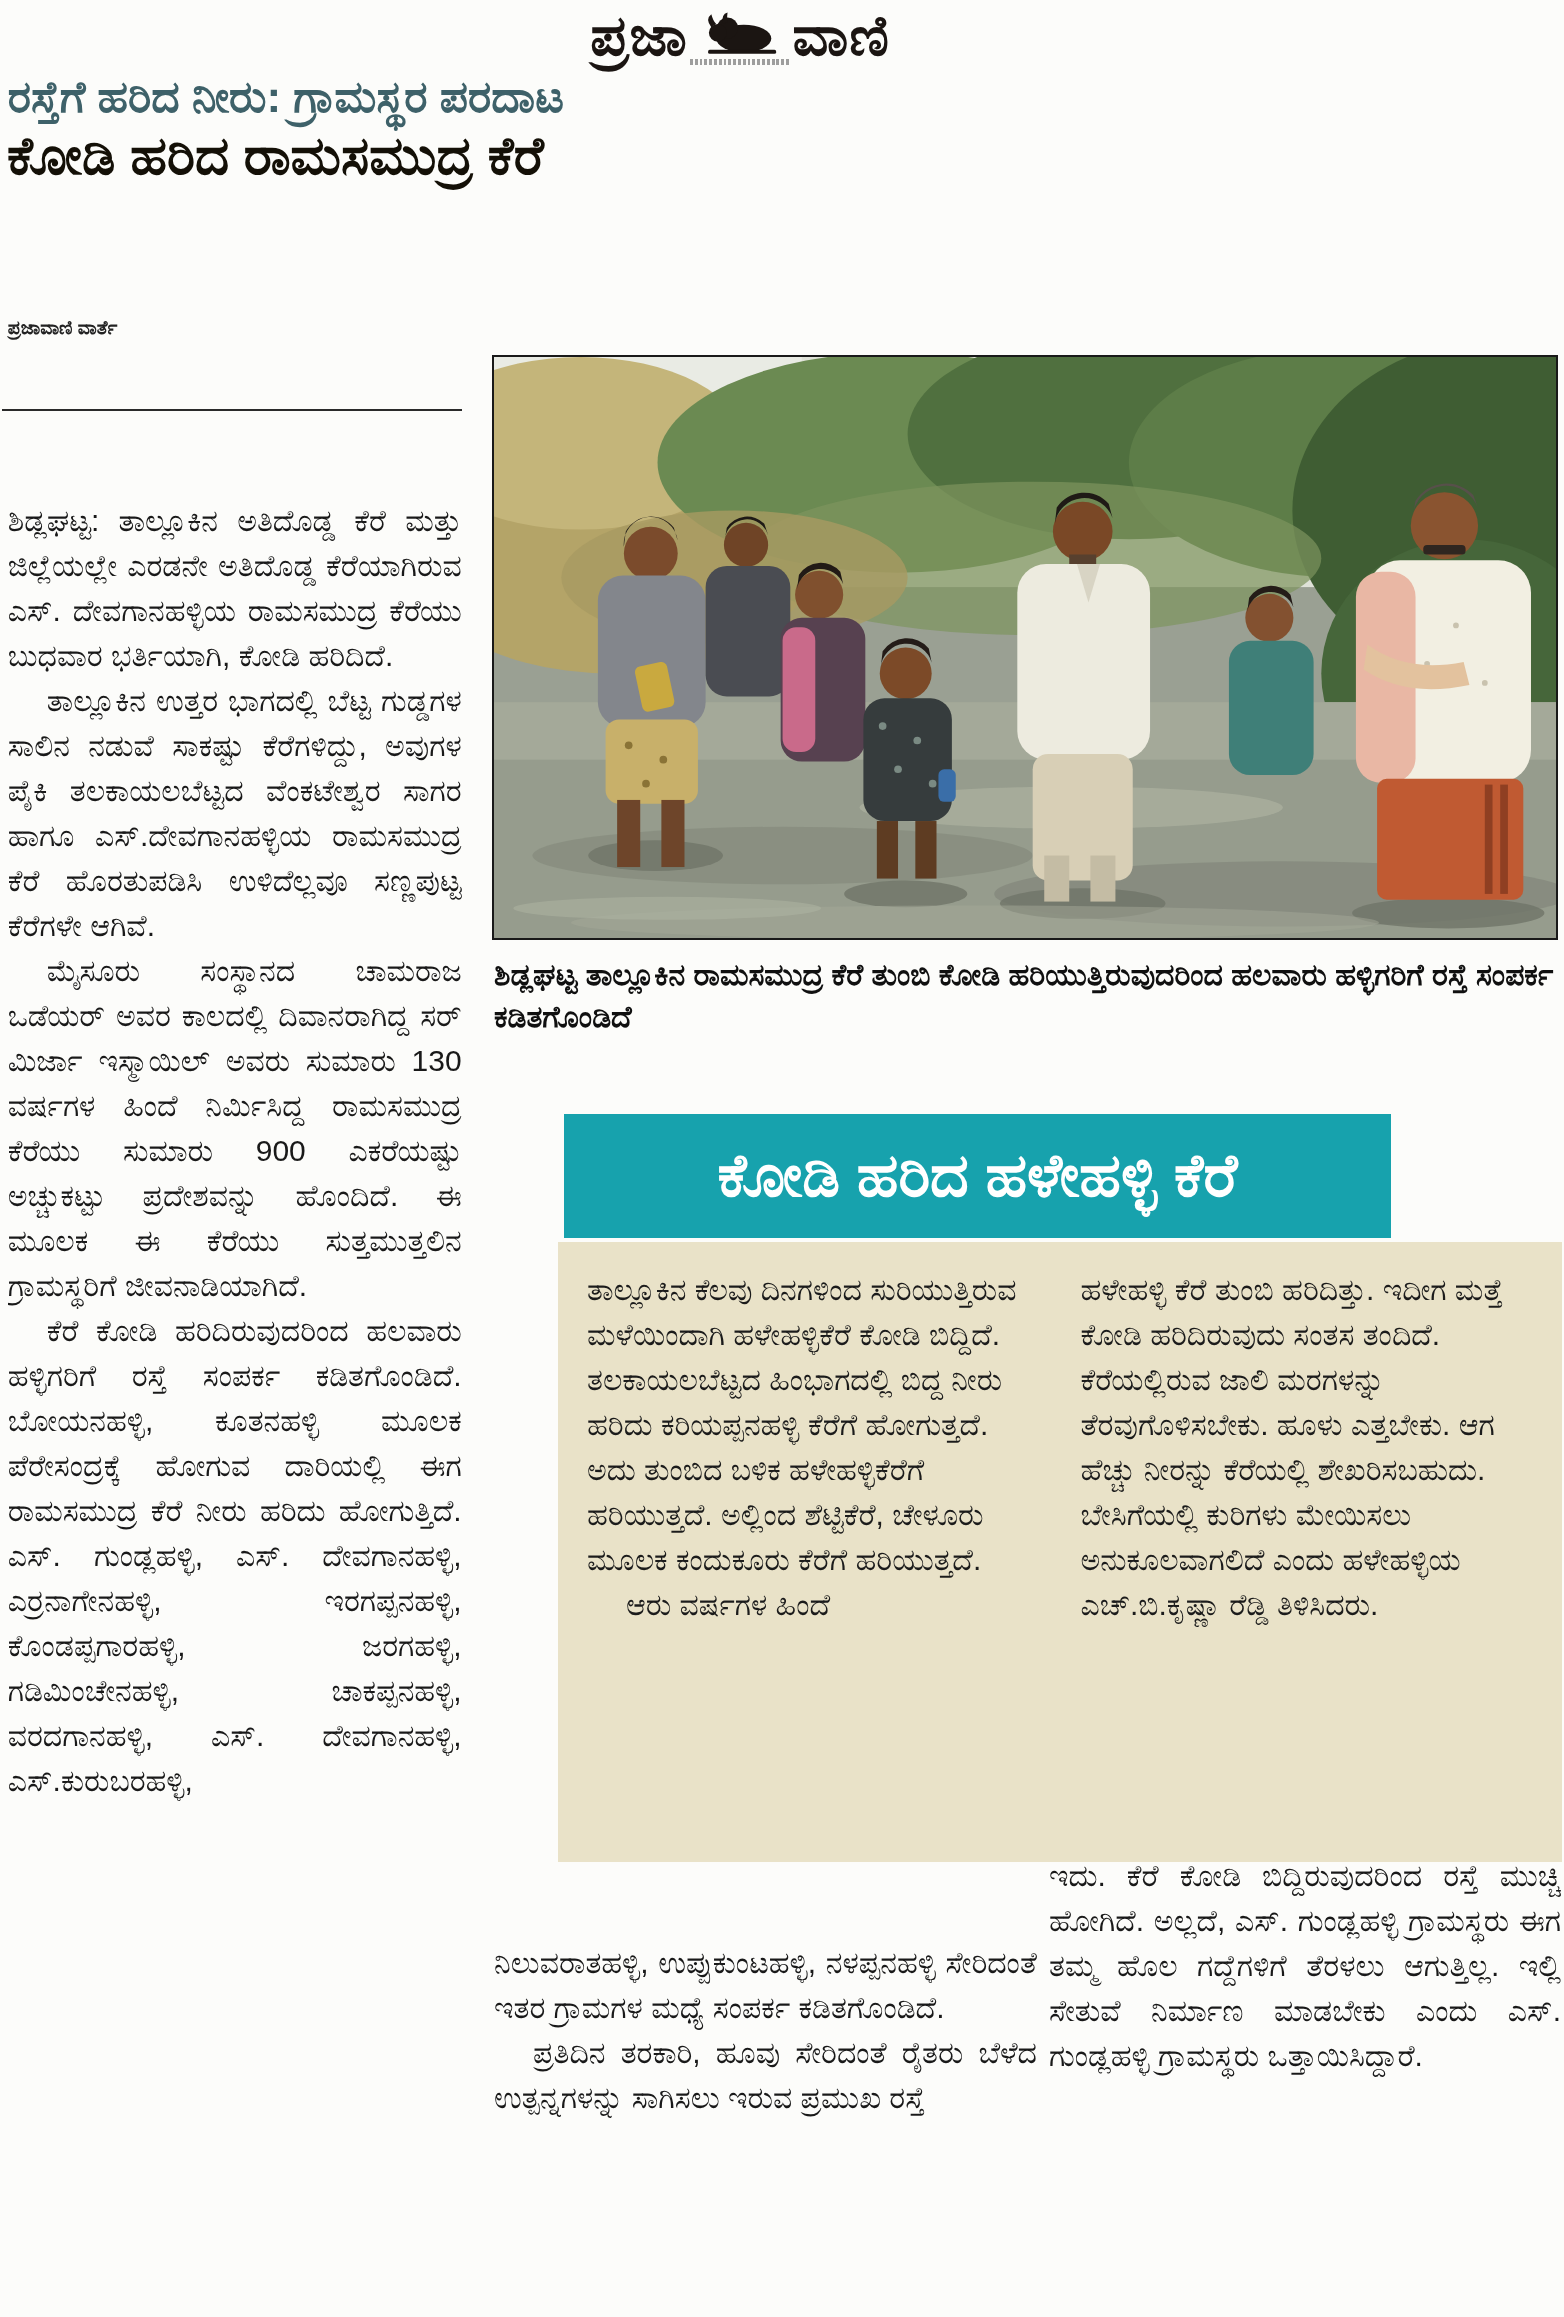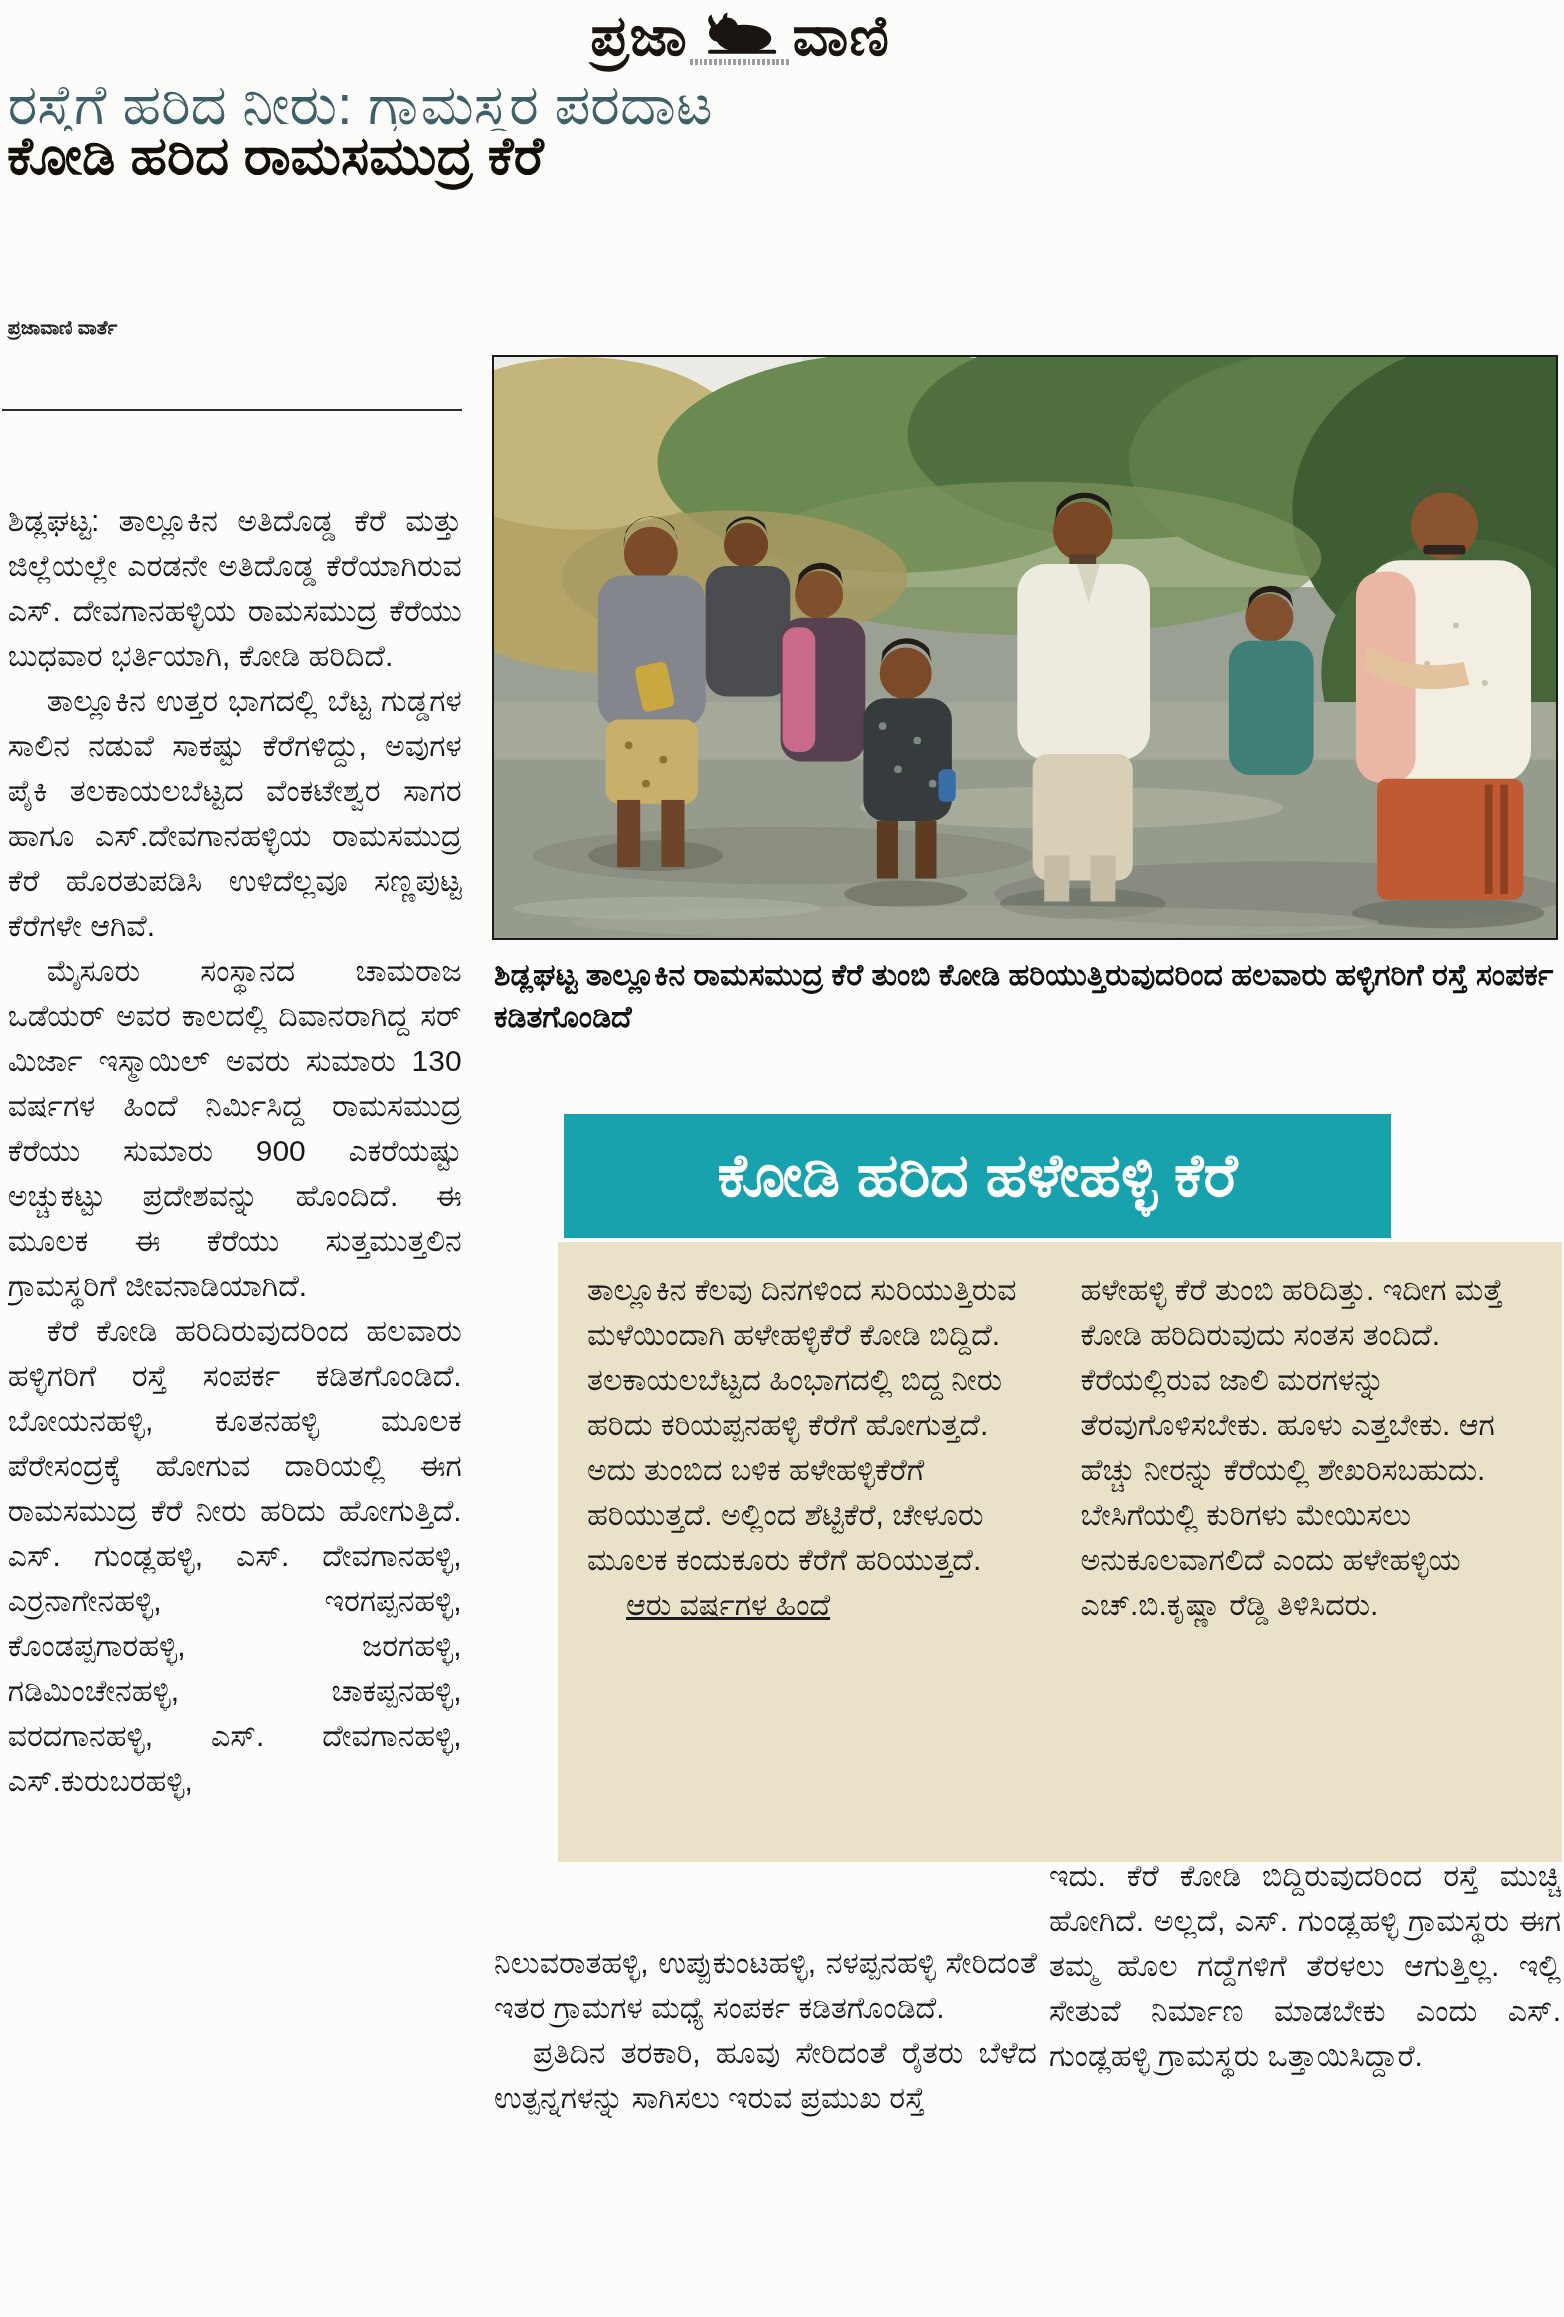--- a/index.html
+++ b/index.html
@@ -19,21 +19,21 @@
   }
   .emblem-wrap{display:flex;flex-direction:column;align-items:center;width:93px;}
   .emblem-wrap svg{width:81px;height:52px;display:block;}
   .tagline-squiggle{
     width:100px;height:5.8px;margin-top:1px;opacity:.65;
     background:repeating-linear-gradient(90deg,#6b6b6b 0 2.9px,transparent 2.9px 4.8px);
   }
   
   .kicker{
     position:absolute;left:7.7px;top:71px;width:1159px;height:60px;
-    font-size:56px;font-weight:normal;color:#3e6169;line-height:1.2;white-space:nowrap;overflow:hidden;
+    font-size:44px;font-weight:bold;color:#3e6169;line-height:1.2;white-space:nowrap;overflow:hidden;
   }
   .headline{
     position:absolute;left:7px;top:127px;width:1553px;height:100px;
     font-size:53px;font-weight:bold;color:#141007;letter-spacing:0px;
     line-height:1.1;white-space:nowrap;overflow:hidden;
   }
   .byline{
     position:absolute;left:7.7px;top:317px;width:454px;
     font-size:19px;font-weight:bold;color:#222;
   }
@@ -64,21 +64,21 @@
     background:#17a2ad;color:#ffffff;font-size:60px;font-weight:bold;
     display:flex;align-items:center;justify-content:center;overflow:hidden;white-space:nowrap;
   }
   .hl-body{
     position:absolute;left:558px;top:1242px;width:1004px;height:620px;
     background:#e9e2c8;box-sizing:border-box;padding:25px 29px;
     display:flex;gap:41px;overflow:hidden;justify-content:space-between;
   }
   .hl-colmn{width:454px;font-size:30px;line-height:45px;text-align:left;color:#1b1b1b;overflow:hidden;}
   .hl-colmn p{margin:0;}
-  .hl-colmn p.indent{text-indent:39px;text-decoration:underline;}
+  .hl-colmn p.indent{text-indent:39px;}
 </style>
 </head>
 <body>
 
 <div class="page">
 
   <div class="masthead">
     <span class="logo-text">ಪ್ರಜಾ</span>
     <span class="emblem-wrap">
       <svg viewBox="0 0 100 64" aria-hidden="true">

